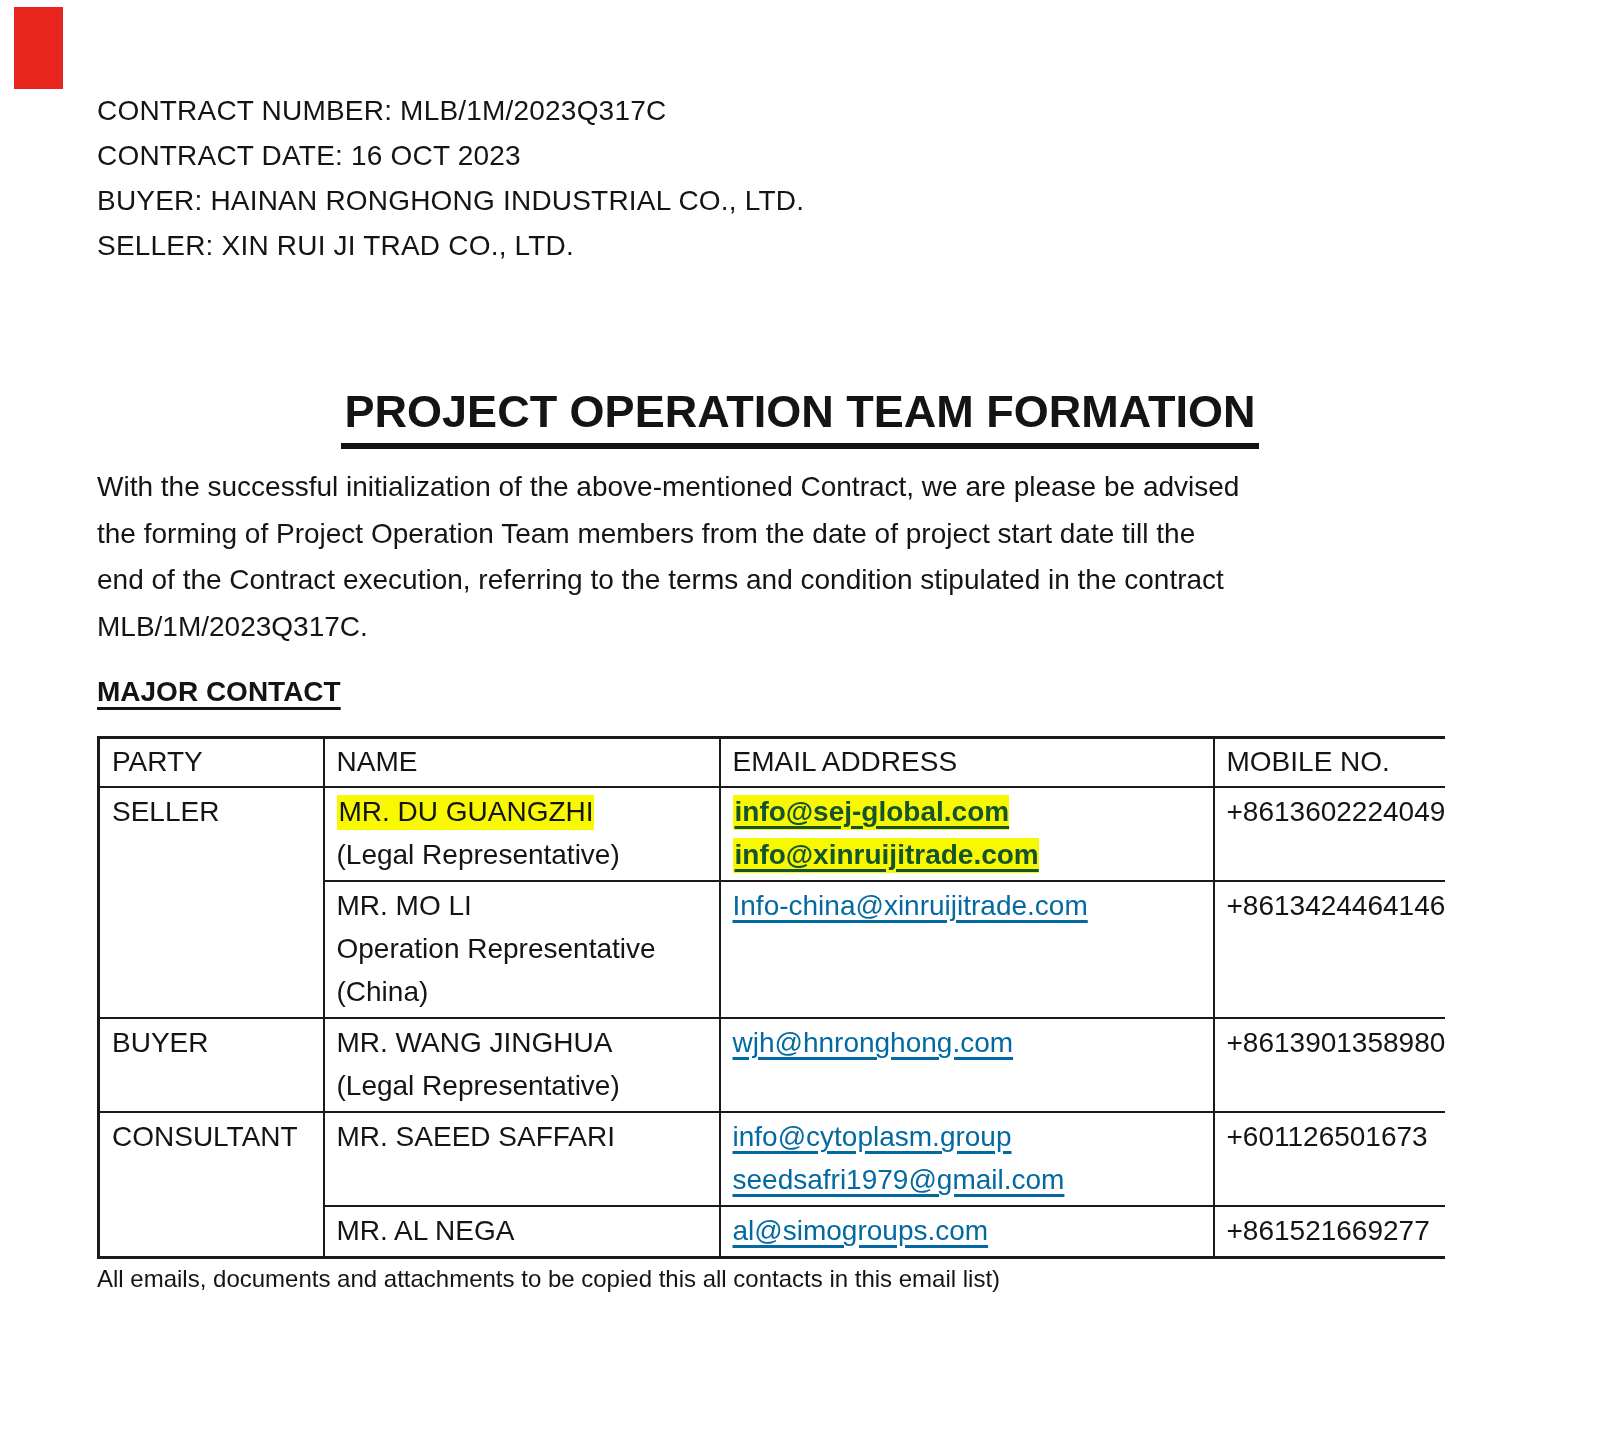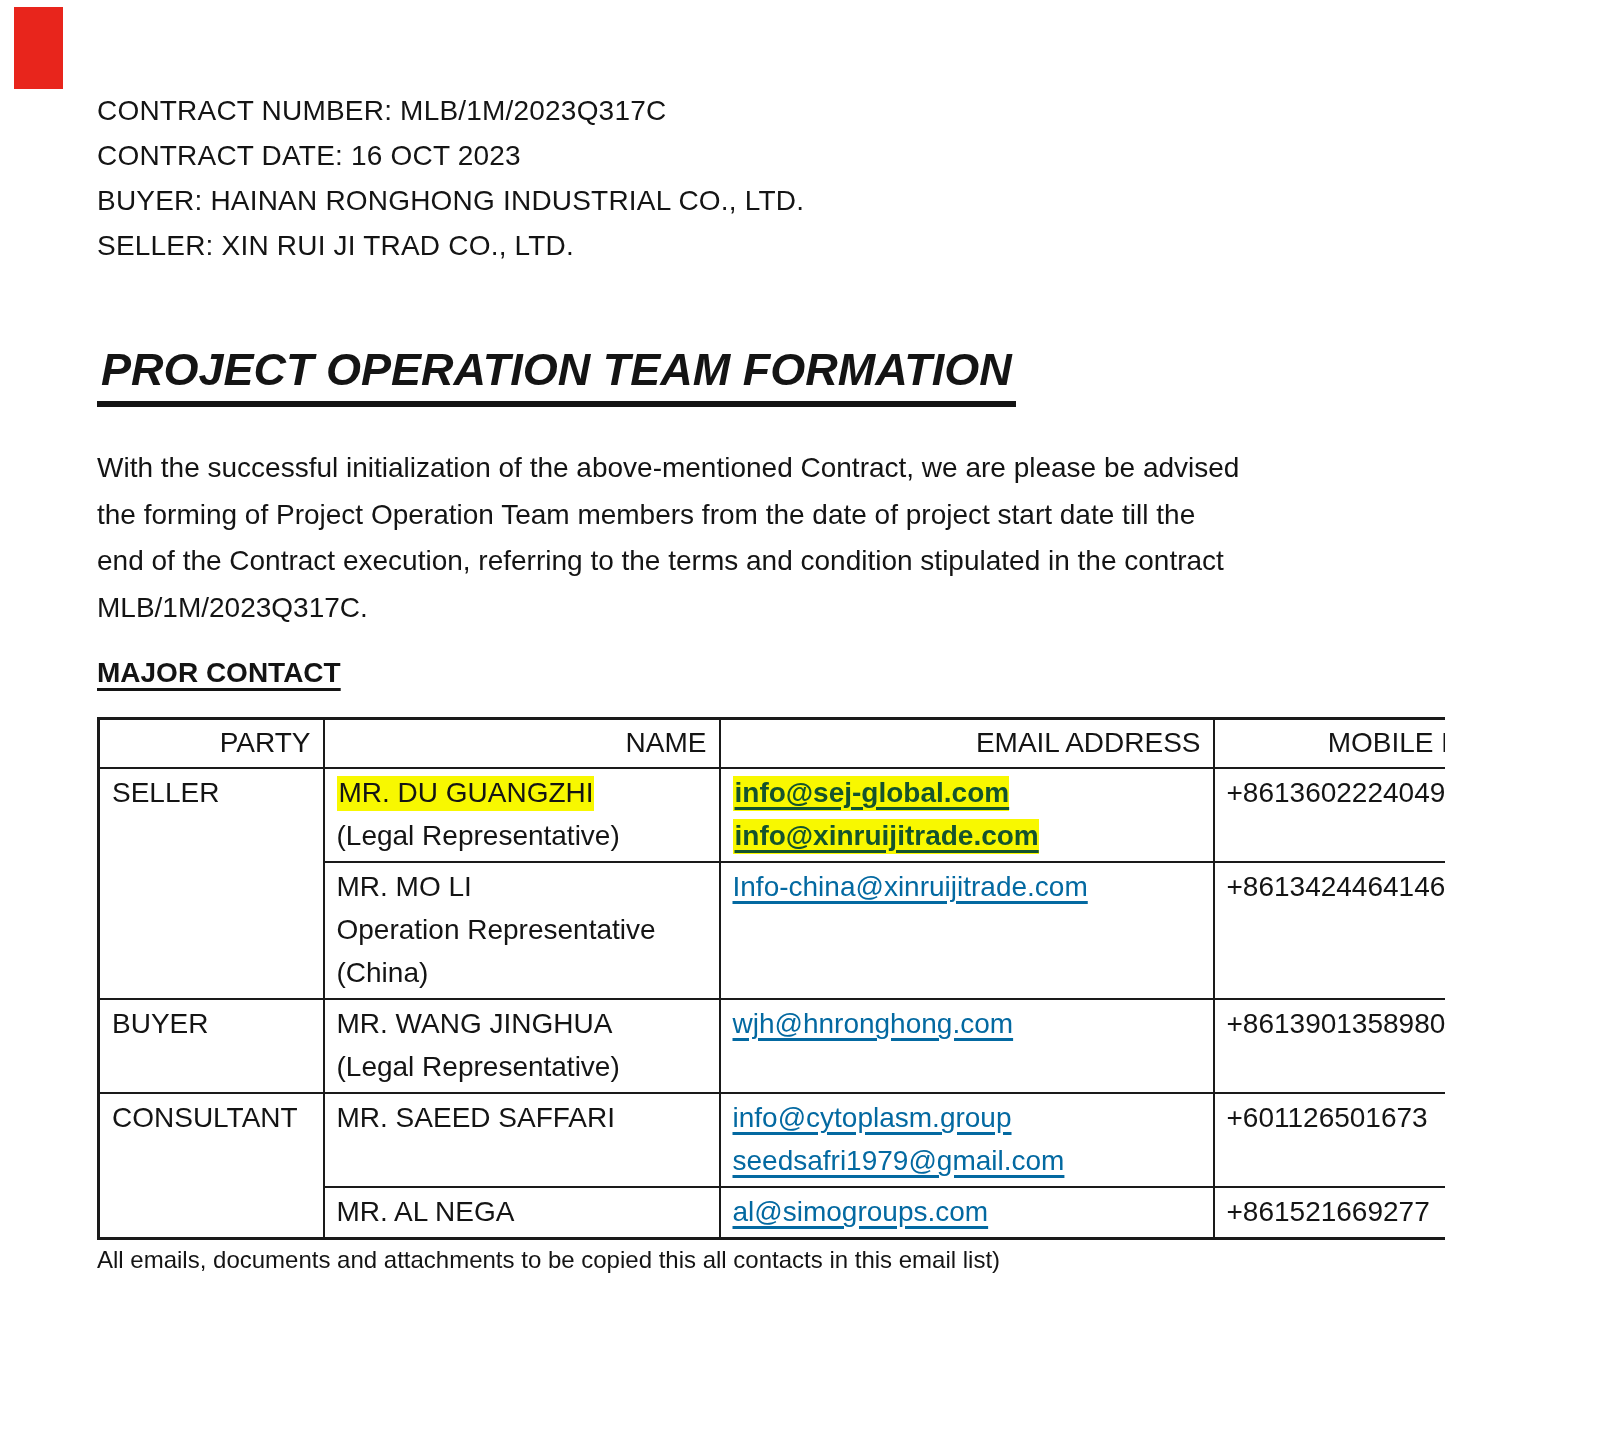--- a/index.html
+++ b/index.html
@@ -35,35 +35,34 @@
     font-size: 28px;
     line-height: 45px;
     letter-spacing: 0.2px;
   }
   .date-line {
     margin-top: 27px;
     font-size: 28px;
     line-height: 45px;
   }
   .title-wrap {
-    margin-top: 76px;
-    text-align: left;
-    font-style: italic;
+    margin-top: 118px;
+    text-align: center;
   }
   .doc-title {
     display: inline-block;
     font-size: 45px;
     font-weight: bold;
     letter-spacing: 0px;
     border-bottom: 6px solid #141414;
     padding: 0 4px 5px 4px;
     white-space: nowrap;
   }
   .intro {
-    margin-top: 38px;
+    margin-top: 15px;
     font-size: 28px;
     line-height: 46.5px;
     white-space: pre-line;
     width: 1370px;
   }
   .section-heading {
     margin-top: 26px;
     font-size: 28px;
     font-weight: bold;
     text-decoration: underline;
@@ -84,21 +83,21 @@
     padding: 2px 12px 4px 12px;
     line-height: 43px;
     font-weight: normal;
     overflow: hidden;
   }
   table.contacts { border: 3px solid #1a1a1a; }
   .col-party  { width: 225px; }
   .col-name   { width: 396px; }
   .col-email  { width: 494px; }
   .col-mobile { width: 291px; }
-  tr.head-row th { height: 41px; line-height: 41px; text-align: right; }
+  tr.head-row th { height: 41px; line-height: 41px; }
   th.name-h { padding-left: 22px; }
   .hl {
     background: #f8f800;
     padding: 1px 0 3px 2px;
   }
   a.email-link {
     text-decoration: underline;
     text-decoration-thickness: 3px;
     text-underline-offset: 5px;
     cursor: pointer;

